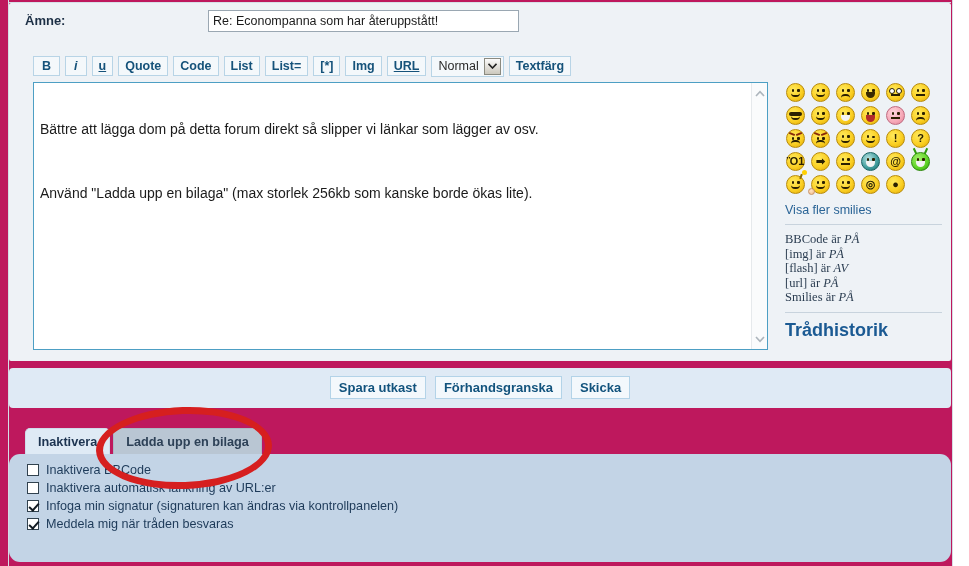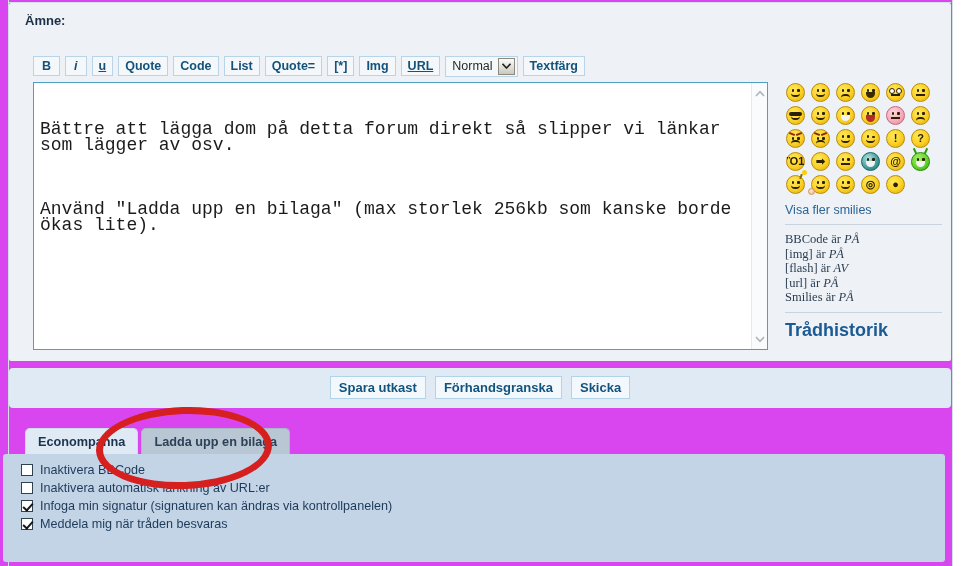--- a/index.html
+++ b/index.html
@@ -8,21 +8,21 @@
     width: 969px; height: 566px;
     overflow: hidden;
     background: #ffffff;
     font-family: "Liberation Sans", sans-serif;
   }
 
   #page {
     position: relative;
     width: 969px;
     height: 566px;
-    background: #d946ef;
+    background: #be185d;
   }
 
   
   .left-rule {
     position: absolute; left: 8px; top: 0; width: 1px; height: 566px;
     background: #d3dde6;
   }
   .right-rule {
     position: absolute; left: 952px; top: 0; width: 1px; height: 566px;
     background: #d5dde4;
@@ -117,24 +117,24 @@
 
   .textarea-box {
     position: absolute; left: 8px; top: 33px;
     width: 735px; height: 268px;
     background: #ffffff;
     border: 1px solid #4d9fc4;
     overflow: hidden;
   }
   .ta-text {
     position: absolute; left: 6px; top: 6px; right: 20px;
-    font-size: 18px;
+    font-size: 14px;
     color: #1b1b1b;
     line-height: 16px;
-    font-family: Liberation Mono, monospace;
+    font-family: Liberation Sans, sans-serif;
     white-space: pre-wrap;
   }
   .ta-para { margin: 0 0 16px 0; }
 
   .ta-scroll {
     position: absolute; right: 0; top: 0; width: 16px; height: 100%;
     background: #fafbfc;
     border-left: 1px solid #e6e9ec;
   }
   .ta-scroll .chev {
@@ -326,23 +326,23 @@
   .tab.inactive {
     background: #b9c6d3;
     color: #2d4157;
     border: 1px solid #aab8c6;
     border-bottom: none;
   }
 
   
   .panel-options {
     position: absolute;
-    left: 3px; top: 454px; width: 942px; height: 108px;
+    left: 9px; top: 454px; width: 942px; height: 108px;
     background: #c3d4e6;
-    border-radius: 3px;
+    border-radius: 11px;
   }
   .opt-list {
     position: absolute; left: 18px; top: 7px;
   }
   .opt-row {
     display: flex; align-items: center; height: 18px; gap: 7px;
   }
   .cb {
     width: 12px; height: 12px;
     background: #ffffff;
@@ -385,20 +385,21 @@
 
   <div class="left-rule"></div>
   <div class="top-rule"></div>
   <div class="right-rule"></div>
   <div class="right-fill"></div>
 
   <div class="panel-top">
 
     <div class="subject-row">
       <div class="subject-label">Ämne:</div>
+      <input class="subject-input" type="text" value="Re: Econompanna som har återuppstått!" style="">
     </div>
 
     <div class="editor-card">
 
       <div class="toolbar">
         <div class="tbtn bold-b">
             <span>B</span>
           </div>
         <div class="tbtn italic">
             <span>i</span>
@@ -409,21 +410,21 @@
         <div class="tbtn">
             <span>Quote</span>
           </div>
         <div class="tbtn">
             <span>Code</span>
           </div>
         <div class="tbtn">
             <span>List</span>
           </div>
         <div class="tbtn">
-            <span>Quote=</span>
+            <span>List=</span>
           </div>
         <div class="tbtn">
             <span>[*]</span>
           </div>
         <div class="tbtn">
             <span>Img</span>
           </div>
         <div class="tbtn url">
             <span>URL</span>
           </div>
@@ -676,21 +677,21 @@
 
   <div class="panel-actions">
     <div class="act-wrap">
       <button class="abtn">Spara utkast</button>
       <button class="abtn">Förhandsgranska</button>
       <button class="abtn">Skicka</button>
     </div>
   </div>
 
   <div class="tabs">
-    <div class="tab active">Econompanna</div>
+    <div class="tab active">Inaktivera</div>
     <div class="tab inactive">Ladda upp en bilaga</div>
   </div>
 
   <div class="panel-options">
     <div class="opt-list" id="opt-list">
         <div class="opt-row">
           <span class="cb"></span>
           <span class="opt-label">Inaktivera BBCode</span>
         </div>
         <div class="opt-row">

